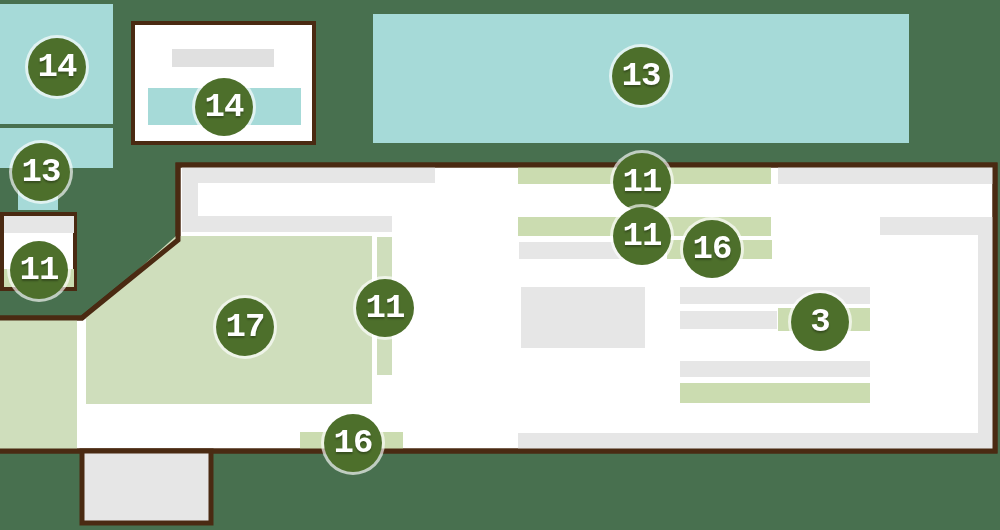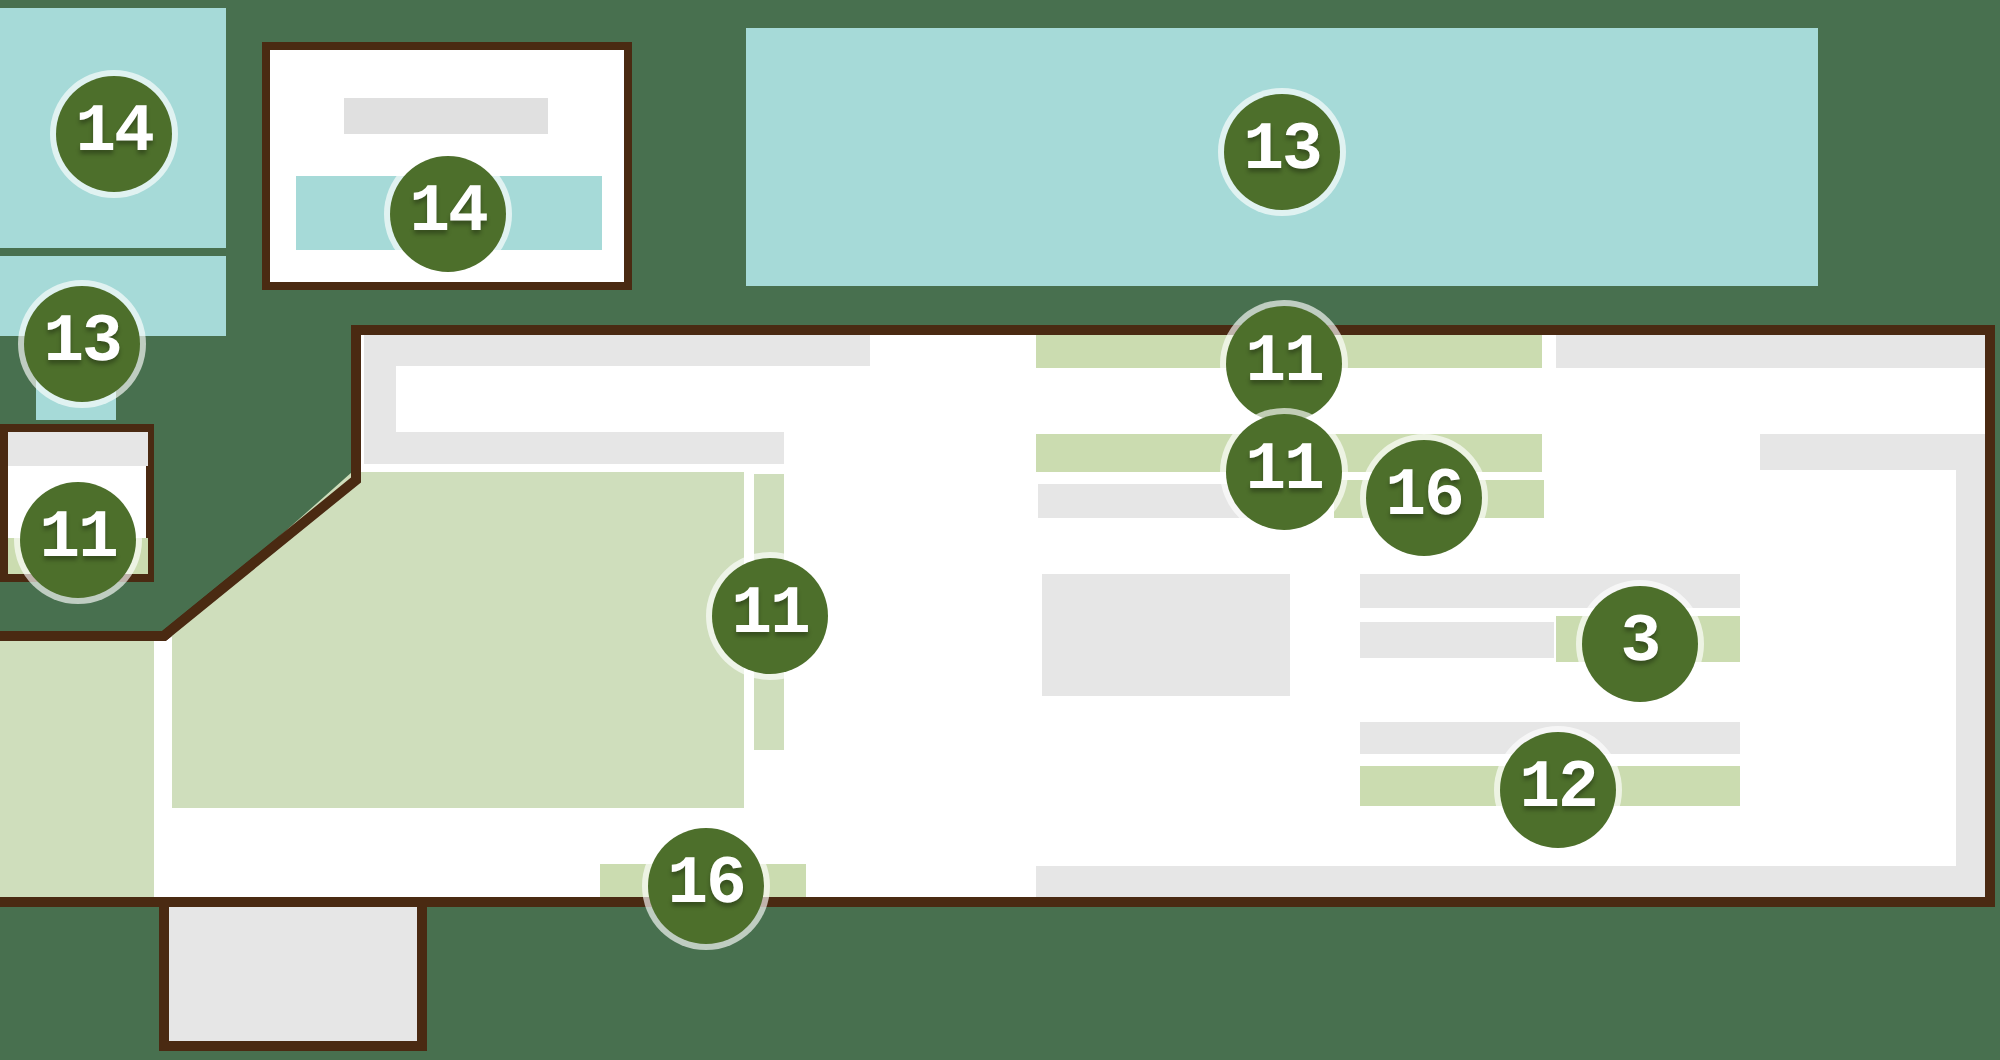--- a/index.html
+++ b/index.html
@@ -91,17 +91,17 @@
   </svg>
 
   <div class="badge" style="left: 28px; top: 38px;">14</div>
   <div class="badge" style="left: 195px; top: 78px;">14</div>
   <div class="badge" style="left: 612px; top: 47px;">13</div>
   <div class="badge" style="left: 12px; top: 143px;">13</div>
   <div class="badge" style="left: 10px; top: 241px;">11</div>
   <div class="badge" style="left: 613px; top: 153px;">11</div>
   <div class="badge" style="left: 613px; top: 207px;">11</div>
   <div class="badge" style="left: 683px; top: 220px;">16</div>
+  <div class="badge" style="left: 216px; top: 298px;">17</div>
   <div class="badge" style="left: 356px; top: 279px;">11</div>
   <div class="badge" style="left: 791px; top: 293px;">3</div>
-  <div class="badge" style="left: 750px; top: 366px;">12</div>
   <div class="badge" style="left: 324px; top: 414px;">16</div>
 </div>
 
 </body></html>

